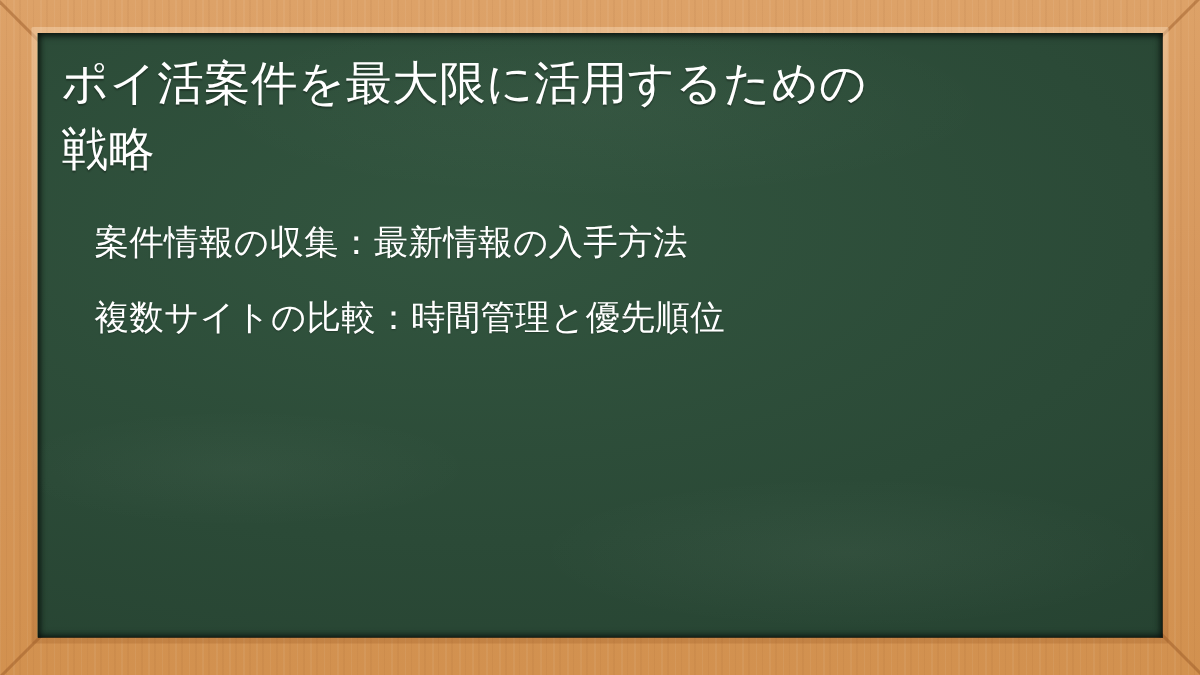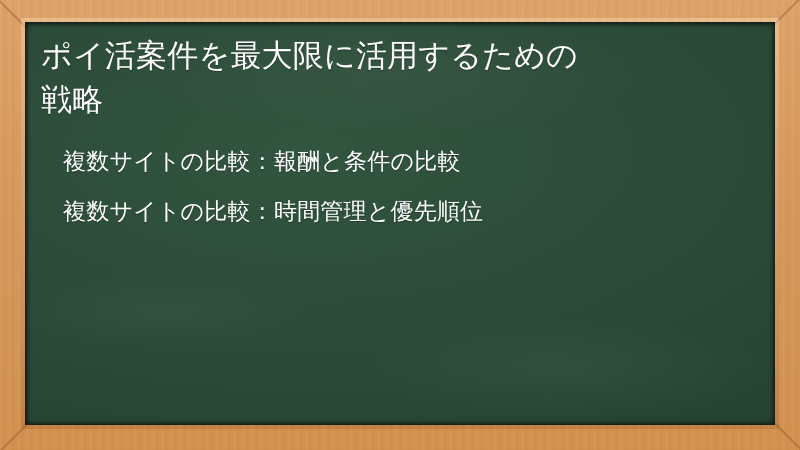--- a/index.html
+++ b/index.html
@@ -147,20 +147,20 @@
   <div class="frame-inner-lip"></div>
 
   <div id="board">
     <div class="board-dust"></div>
 
     <div id="board-content">
       <h1 id="board-title">ポイ活案件を最大限に活用するための
 戦略</h1>
 
       <ul id="board-list">
-        <li>複数サイトの比較：報酬と条件の比較</li>
+        <li>案件情報の収集：最新情報の入手方法</li>
         <li>複数サイトの比較：時間管理と優先順位</li>
       </ul>
     </div>
 
   </div>
 
 </div>
 
 </body></html>

